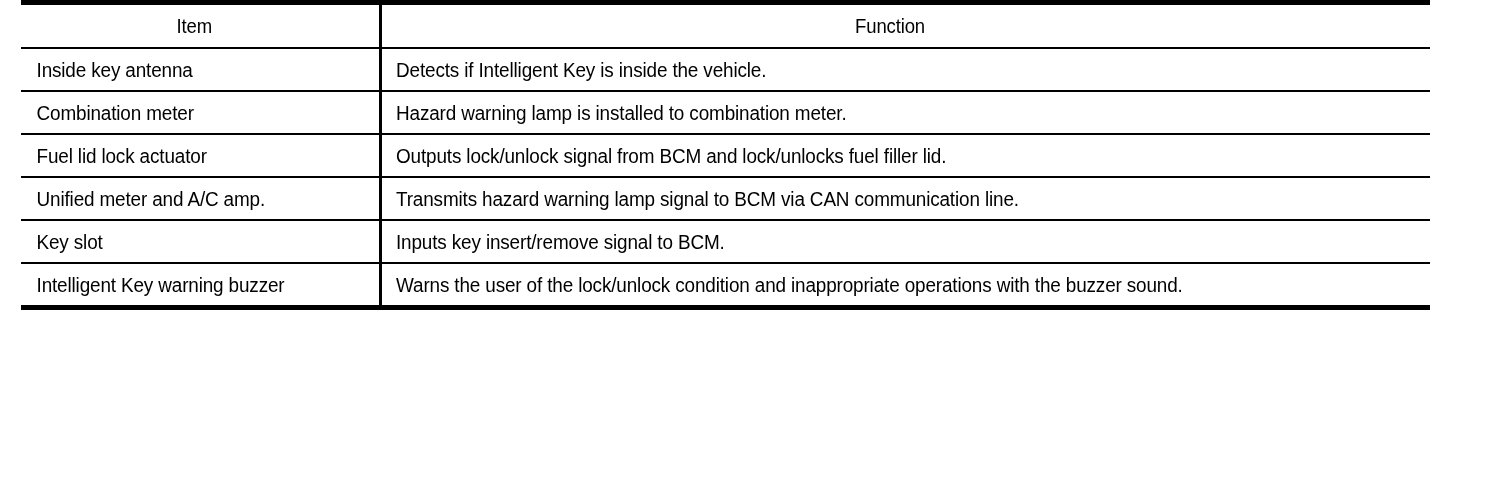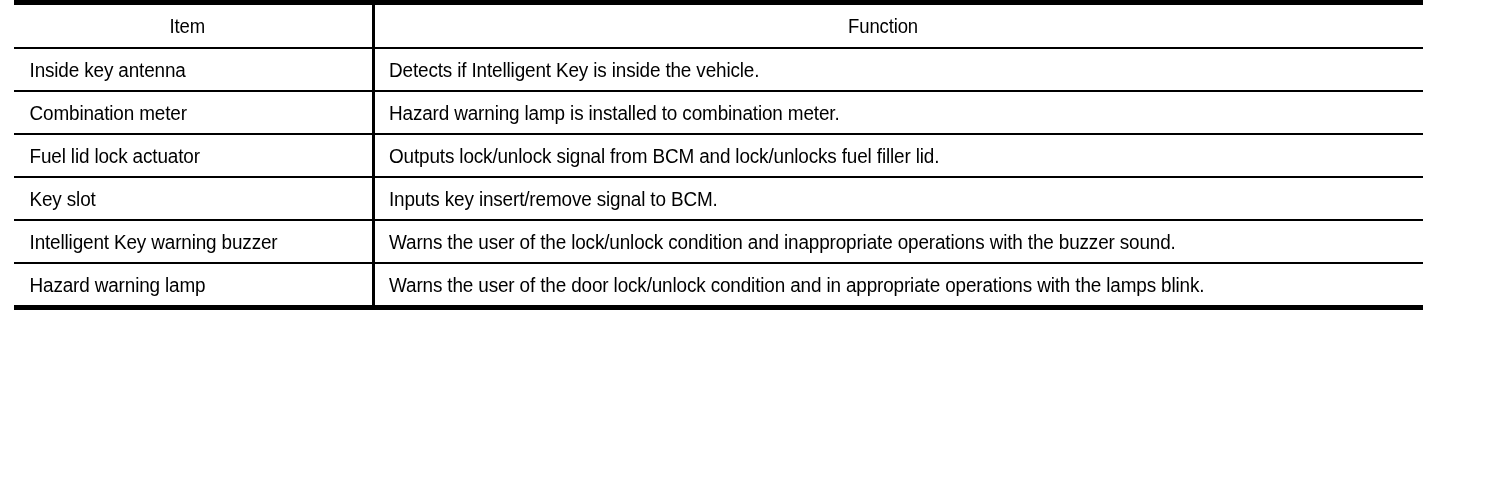--- a/index.html
+++ b/index.html
@@ -11,21 +11,21 @@
     width: 1504px;
     height: 484px;
     overflow: hidden;
     font-family: "Liberation Sans", "DejaVu Sans", sans-serif;
     color: #000000;
     -webkit-font-smoothing: none;
   }
 
   #table-wrap {
     position: absolute;
-    left: 14px;
+    left: 21px;
     top: 0px;
     width: 1409px;
   }
 
   table.spec-table {
     width: 1409px;
     border-collapse: collapse;
     table-layout: fixed;
     border-top: 5px solid #000;
     border-bottom: 5px solid #000;
@@ -102,26 +102,26 @@
       </tr>
       <tr>
         <td class="cell-item">Combination meter</td>
         <td class="cell-func">Hazard warning lamp is installed to combination meter.</td>
       </tr>
       <tr>
         <td class="cell-item">Fuel lid lock actuator</td>
         <td class="cell-func">Outputs lock/unlock signal from BCM and lock/unlocks fuel filler lid.</td>
       </tr>
       <tr>
+        <td class="cell-item">Unified meter and A/C amp.</td>
+        <td class="cell-func">Transmits hazard warning lamp signal to BCM via CAN communication line.</td>
+      </tr>
+      <tr>
         <td class="cell-item">Key slot</td>
         <td class="cell-func">Inputs key insert/remove signal to BCM.</td>
       </tr>
       <tr>
         <td class="cell-item">Intelligent Key warning buzzer</td>
         <td class="cell-func">Warns the user of the lock/unlock condition and inappropriate operations with the buzzer sound.</td>
       </tr>
-      <tr>
-        <td class="cell-item">Hazard warning lamp</td>
-        <td class="cell-func">Warns the user of the door lock/unlock condition and in appropriate operations with the lamps blink.</td>
-      </tr>
     </tbody>
   </table>
 </div>
 
 </body></html>

